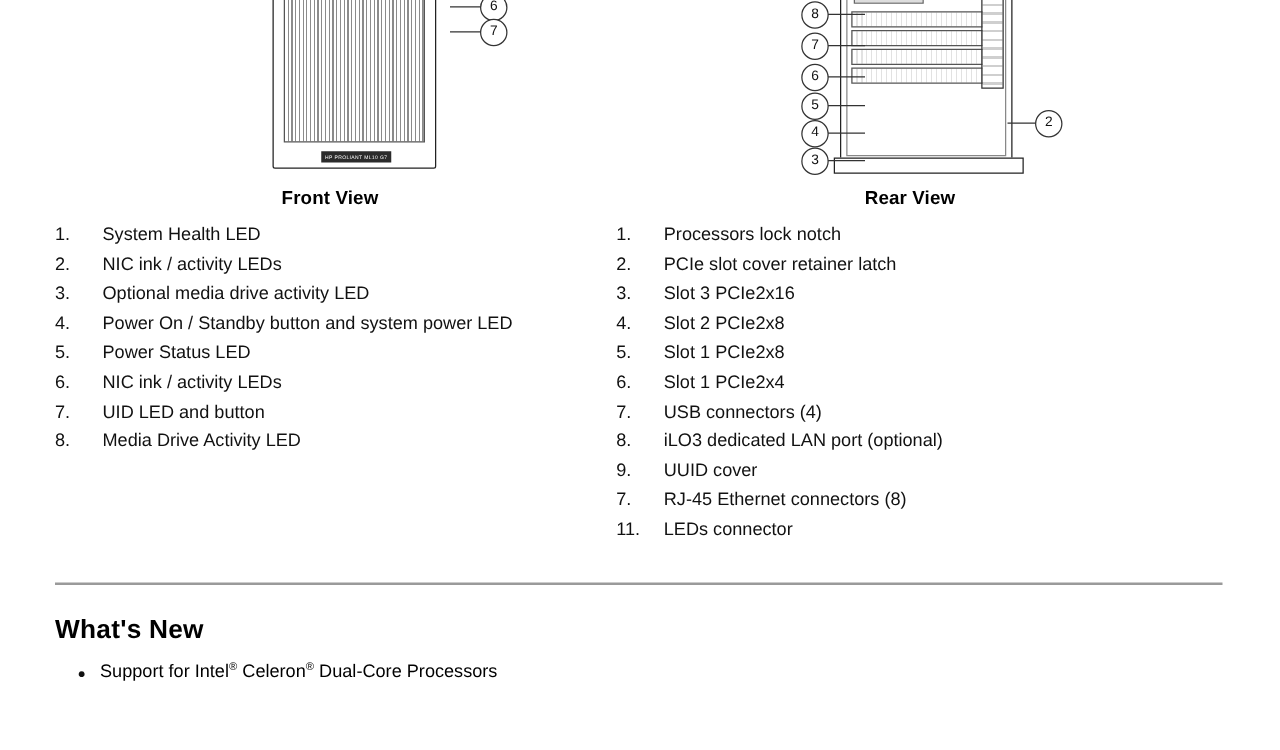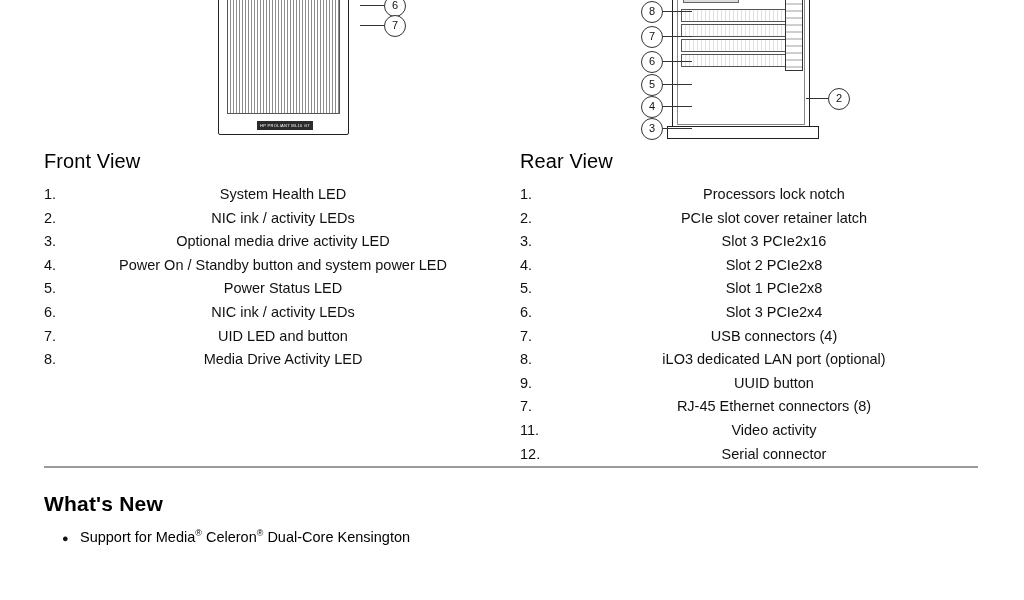--- a/index.html
+++ b/index.html
@@ -143,46 +143,46 @@
     background: #333;
     height: 1px;
   }
 
   
   .col {
     position: absolute;
     top: 150px;
   }
   .col-left { left: 44px; width: 440px; }
-  .col-right { left: 520px; width: 470px; }
+  .col-right { left: 493px; width: 470px; }
 
   .col-heading {
-    font-weight: normal;
-    font-size: 20px;
+    font-weight: bold;
+    font-size: 15px;
     margin: 0 0 10px 0;
     letter-spacing: .1px;
+    text-align: center;
   }
   ol.numlist {
     list-style: none;
     margin: 0;
     padding: 0;
   }
   ol.numlist li {
     display: flex;
     font-size: 14.5px;
     line-height: 23.6px;
     color: #111;
   }
   ol.numlist li .num {
     width: 38px;
     flex: 0 0 38px;
   }
   ol.numlist li .txt {
     flex: 1 1 auto;
-    text-align: center;
   }
 
   
   .divider {
     position: absolute;
     left: 44px;
     top: 466px;
     width: 934px;
     height: 2px;
     background: #9a9a9a;
@@ -316,49 +316,45 @@
     <li>
         <span class="num">4.</span>
         <span class="txt">Slot 2 PCIe2x8</span>
       </li>
     <li>
         <span class="num">5.</span>
         <span class="txt">Slot 1 PCIe2x8</span>
       </li>
     <li>
         <span class="num">6.</span>
-        <span class="txt">Slot 3 PCIe2x4</span>
+        <span class="txt">Slot 1 PCIe2x4</span>
       </li>
     <li>
         <span class="num">7.</span>
         <span class="txt">USB connectors (4)</span>
       </li>
     <li>
         <span class="num">8.</span>
         <span class="txt">iLO3 dedicated LAN port (optional)</span>
       </li>
     <li>
         <span class="num">9.</span>
-        <span class="txt">UUID button</span>
+        <span class="txt">UUID cover</span>
       </li>
     <li>
         <span class="num">7.</span>
         <span class="txt">RJ-45 Ethernet connectors (8)</span>
       </li>
     <li>
         <span class="num">11.</span>
-        <span class="txt">Video activity</span>
-      </li>
-    <li>
-        <span class="num">12.</span>
-        <span class="txt">Serial connector</span>
+        <span class="txt">LEDs connector</span>
       </li>
   </ol>
 </div>
 
 <div class="divider"></div>
 <div class="whatsnew-title">What's New</div>
 <ul class="bullets">
   <li>
     <span class="dot">●</span>
-    <span class="txt"><span>Support for Media</span><sup>®</sup><span> Celeron</span><sup>®</sup><span> Dual-Core Kensington</span></span>
+    <span class="txt"><span>Support for Intel</span><sup>®</sup><span> Celeron</span><sup>®</sup><span> Dual-Core Processors</span></span>
   </li>
 </ul>
 
 </body></html>

